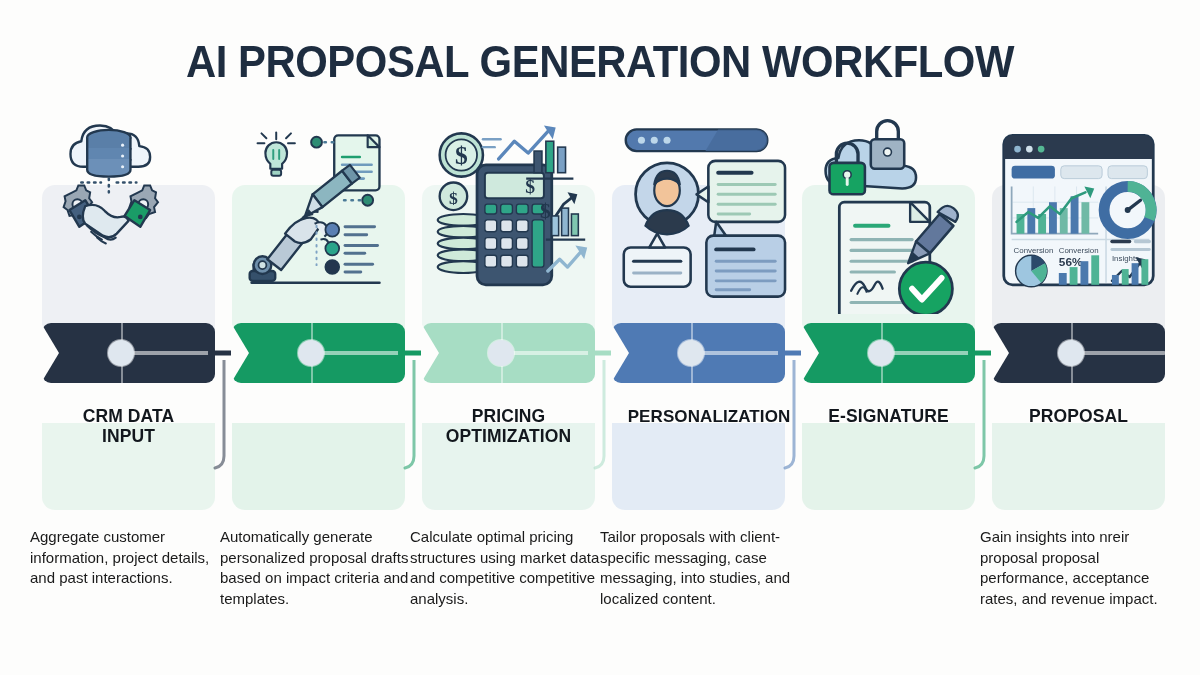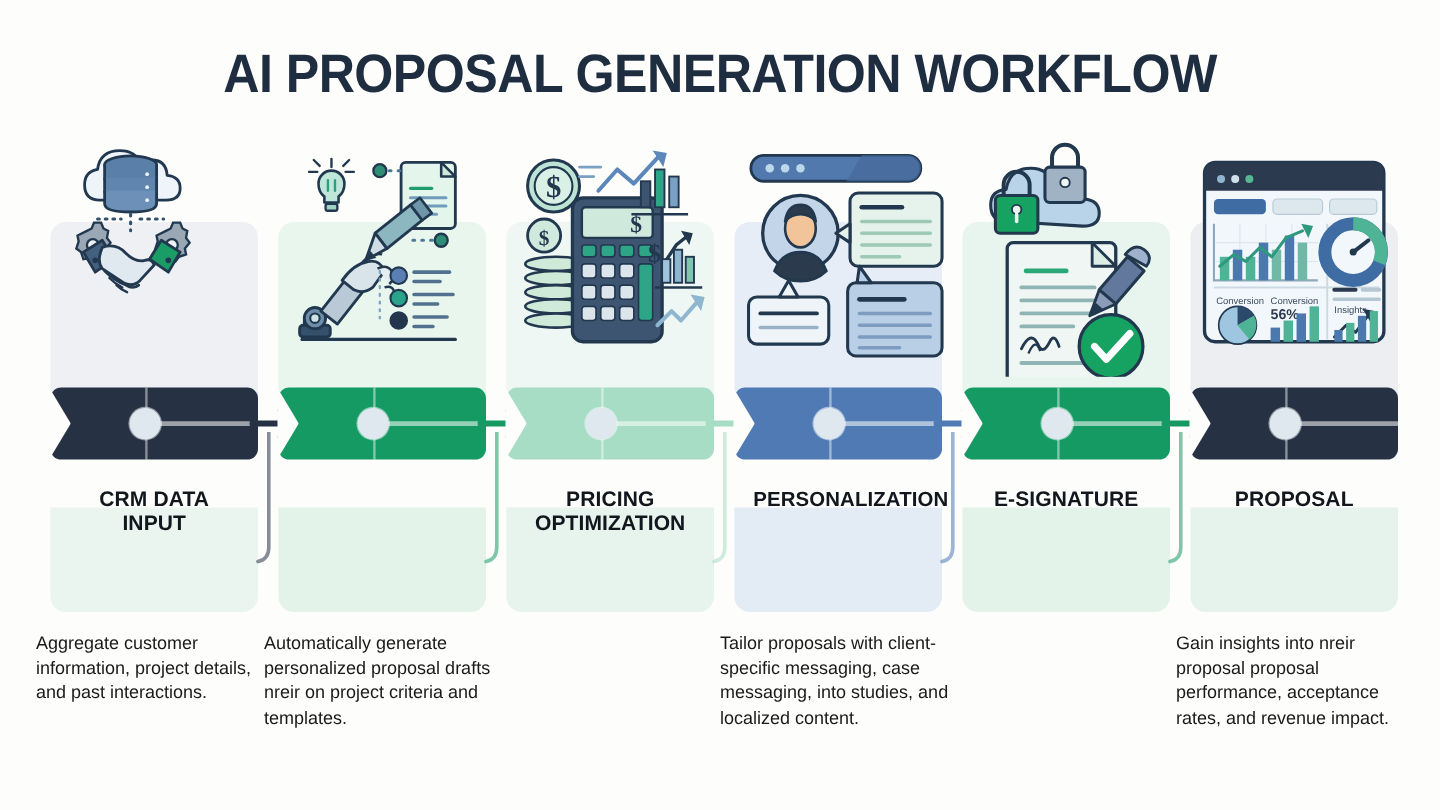--- a/index.html
+++ b/index.html
@@ -255,21 +255,21 @@
         <path d="M26 2 L40 13 L26 24" stroke="#159a63" stroke-width="5" stroke-linecap="round" stroke-linejoin="round" fill="none"></path>
       </svg>
     </div>
     <div class="hook">
       <svg width="16" height="120" viewBox="0 0 16 120">
         <path d="M12 0 v96 q0 10 -9 12" fill="none" stroke="#159a63" stroke-width="3" stroke-linecap="round" opacity="0.55"></path>
       </svg>
     </div>
 
 
-    <div class="step-desc">Automatically generate personalized proposal drafts nreir on project criteria and templates.</div>
+    <div class="step-desc">Automatically generate personalized proposal drafts based on impact criteria and templates.</div>
   </div>
     <div class="step c-mint" style="left: 380px;">
     <div class="card">
       <div class="card-top" style="background:#eef7f3"></div>
       <div class="card-bottom" style="background:#e7f4ee"></div>
     </div>
 
     <div class="icon-art">
       <svg width="177" height="200" viewBox="0 0 180 200">
         <use href="#ico-price"></use>
@@ -291,20 +291,21 @@
     </div>
     <div class="hook">
       <svg width="16" height="120" viewBox="0 0 16 120">
         <path d="M12 0 v96 q0 10 -9 12" fill="none" stroke="#a7ddc4" stroke-width="3" stroke-linecap="round" opacity="0.55"></path>
       </svg>
     </div>
 
     <div class="step-title one-line ">PRICING
 OPTIMIZATION</div>
 
+    <div class="step-desc">Calculate optimal pricing structures using market data and competitive competitive analysis.</div>
   </div>
     <div class="step c-blue" style="left: 570px;">
     <div class="card">
       <div class="card-top" style="background:#e7edf6"></div>
       <div class="card-bottom" style="background:#e3ebf5"></div>
     </div>
 
     <div class="icon-art">
       <svg width="177" height="200" viewBox="0 0 180 200">
         <use href="#ico-person"></use>

